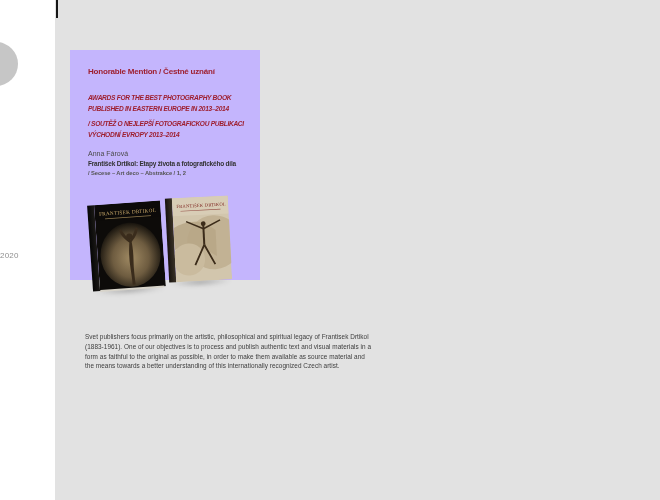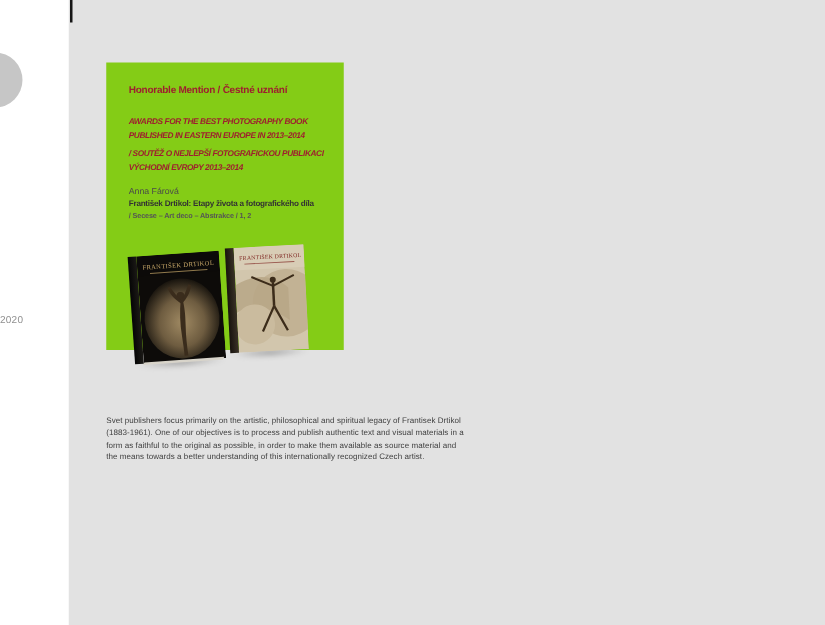--- a/index.html
+++ b/index.html
@@ -11,21 +11,21 @@
   .gray-bg { position:absolute; left:55px; top:0; width:605px; height:500px; background:#e2e2e2; }
 
   .timeline-tick { position:absolute; left:56px; top:0; width:2px; height:18px; background:#161616; }
 
   .timeline-circle { position:absolute; left:-26px; top:42px; width:44px; height:44px;
     border-radius:50%; background:#c6c6c6; }
 
   .year-label { position:absolute; left:0px; top:251px; font-size:8px; color:#8f8f8f; letter-spacing:0.2px; }
 
   
-  .card { position:absolute; left:85px; top:50px; width:190px; height:230px; background:#84cc16; }
+  .card { position:absolute; left:70px; top:50px; width:190px; height:230px; background:#c4b5fd; }
 
   .card-heading { position:absolute; left:18px; top:17px; font-size:8px; font-weight:bold;
     letter-spacing:-0.2px; color:#9e1f2f; white-space:nowrap; }
 
   .award-line { font-size:6.6px; font-weight:bold; font-style:italic; color:#9e1f2f;
     letter-spacing:-0.3px; line-height:11px; white-space:nowrap; }
   .award-en { position:absolute; left:18px; top:42px; }
   .award-cz { position:absolute; left:18px; top:68px; }
 
   .author { position:absolute; left:18px; top:100px; font-size:7px; color:#4a4a4a; }

